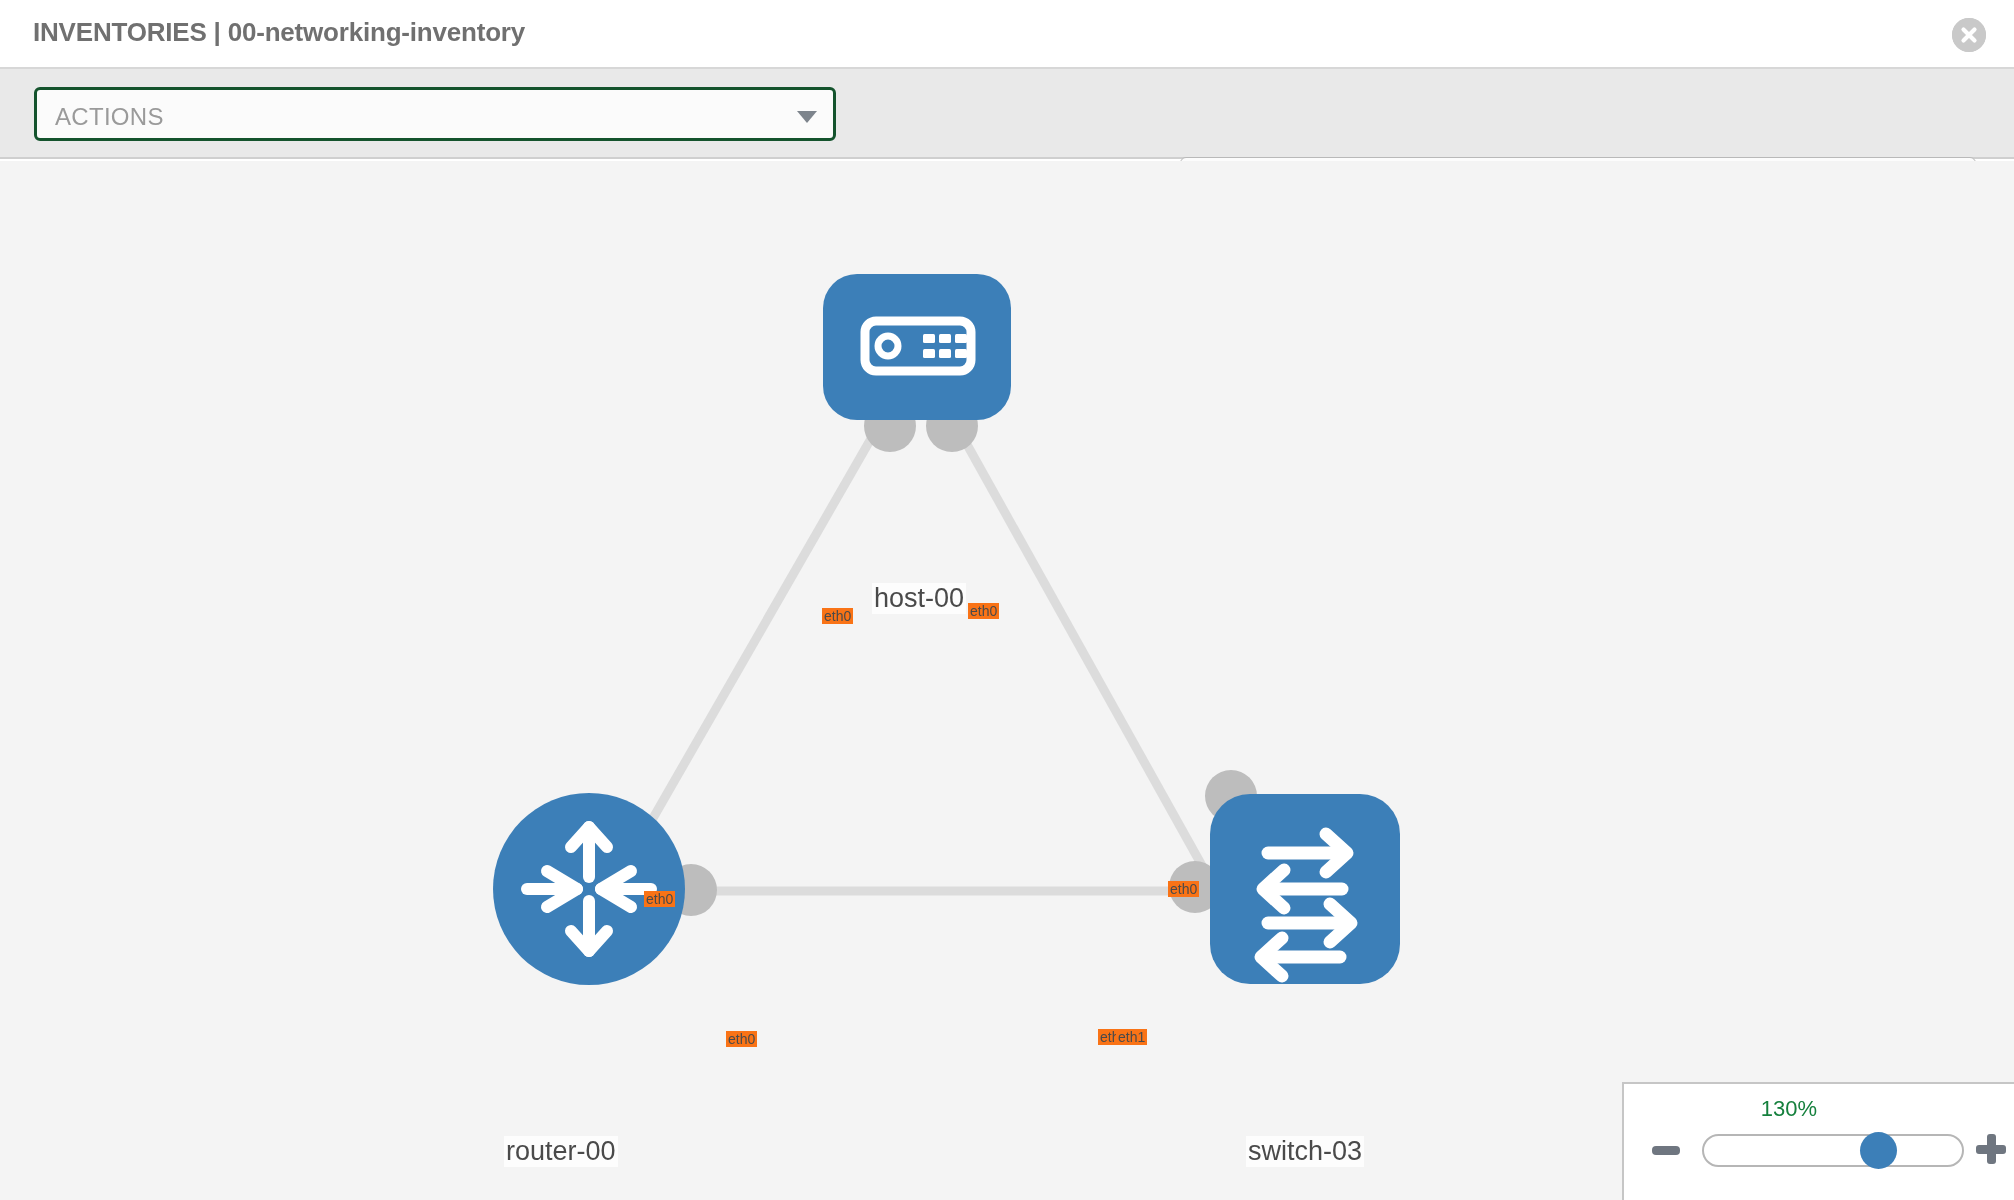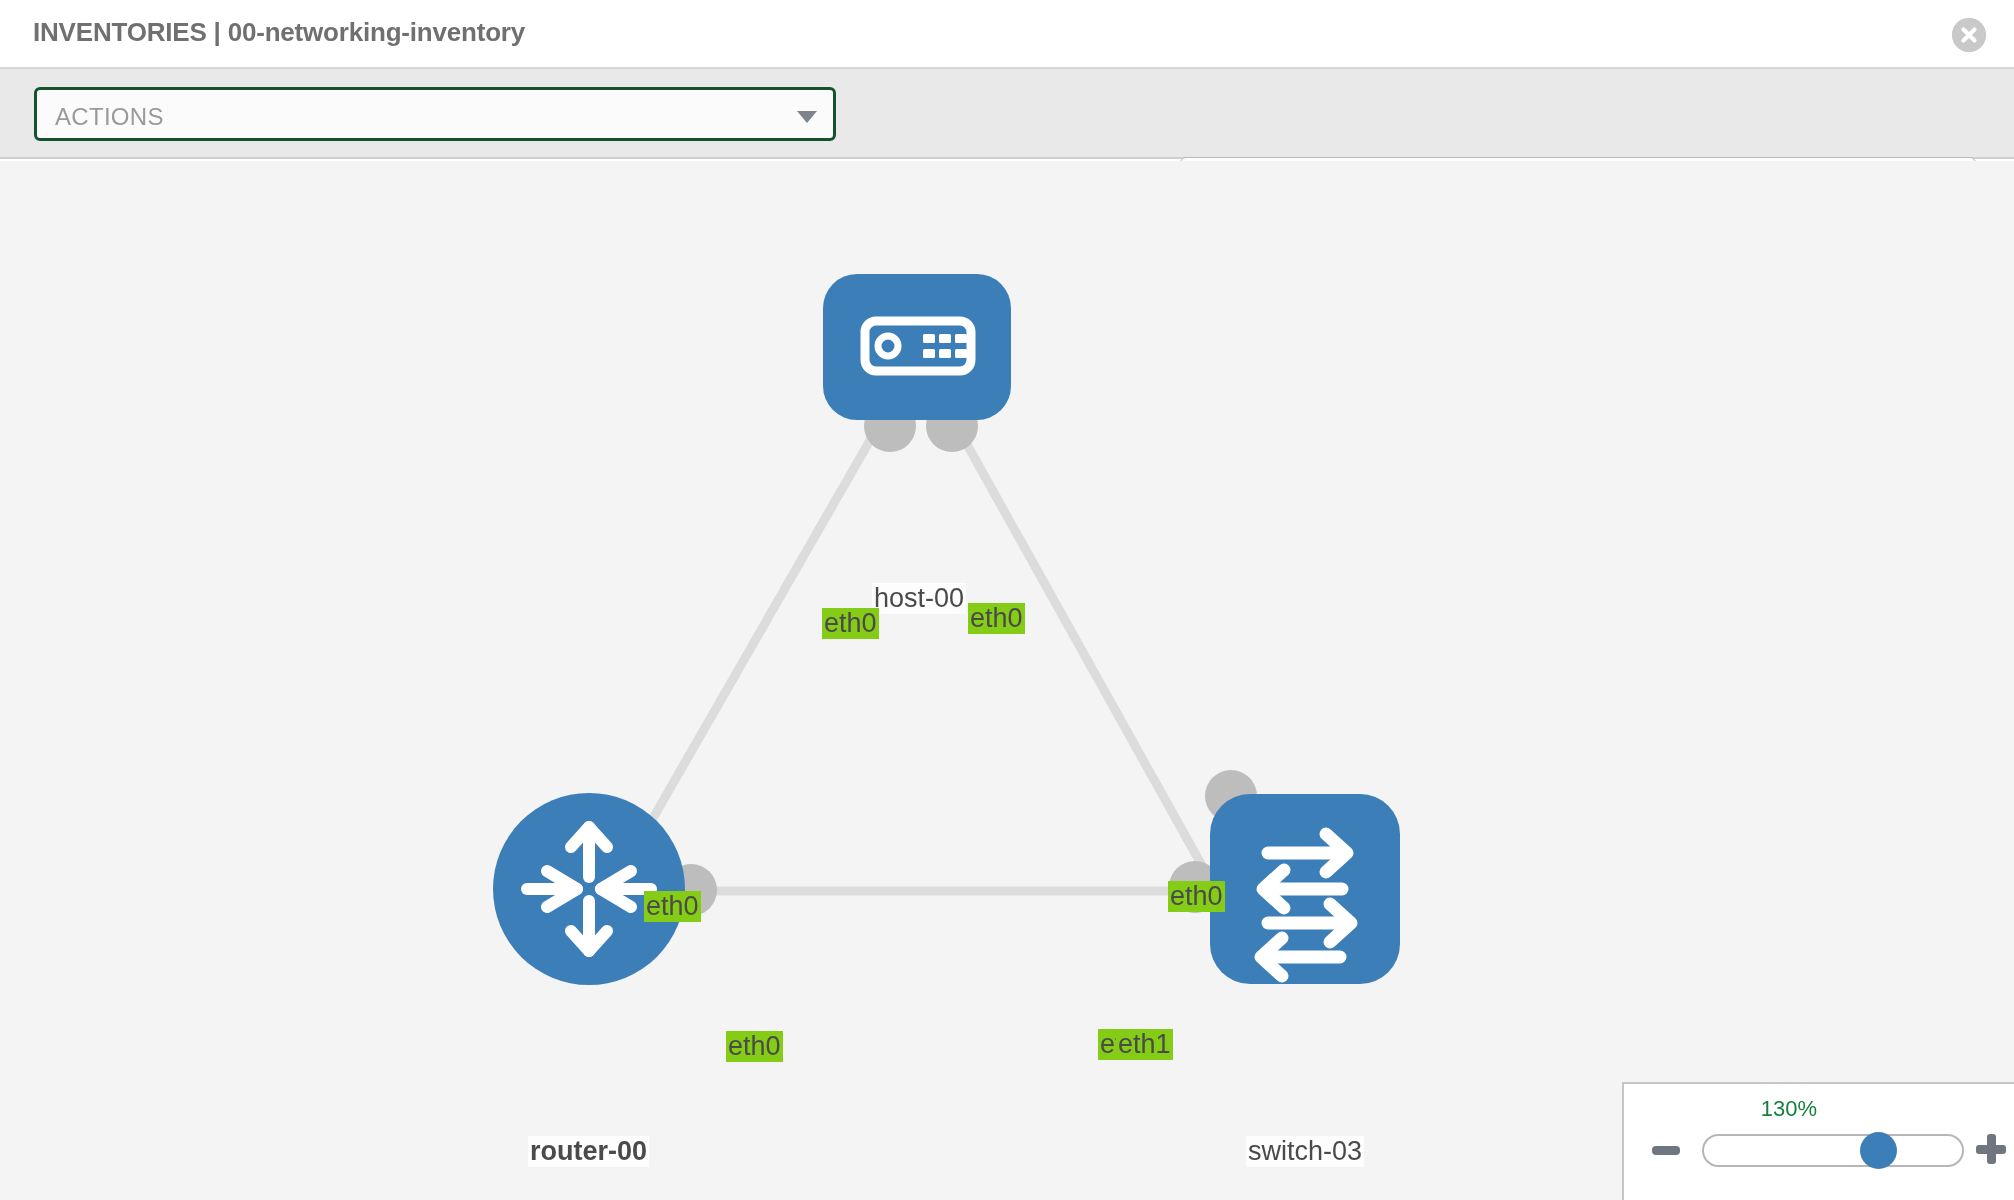--- a/index.html
+++ b/index.html
@@ -90,22 +90,22 @@
   
   .node-label {
     position: absolute;
     font-size: 27px; color: #4a4a4a;
     background: #fdfdfd;
     white-space: nowrap;
     padding: 0 2px;
   }
   .iface-label {
     position: absolute;
-    font-size: 27px; color: #4a4a4a;
-    background: #84cc16;
+    font-size: 14px; color: #4a4a4a;
+    background: #f97316;
     white-space: nowrap;
     padding: 0 2px;
   }
 
   
   .zoom-panel {
     position: absolute; left: 1622px; top: 1082px;
     width: 392px; height: 118px;
     background: #ffffff;
     border: 2px solid #c6c6c6;
@@ -247,21 +247,21 @@
             <path d="M1284 709 L1263 728 L1284 747"></path>
           <path d="M1268 762 L1349 762"></path>
             <path d="M1330 743 L1351 762 L1330 781"></path>
           <path d="M1340 796 L1263 796"></path>
             <path d="M1282 777 L1261 796 L1282 815"></path>
         </g>
       </g>
     </svg>
 
     <div class="node-label" style="left:872px; top:422px;">host-00</div>
-    <div class="node-label" style="left:528px; top:975px;font-weight:bold;">router-00</div>
+    <div class="node-label" style="left:504px; top:975px;">router-00</div>
     <div class="node-label" style="left:1246px; top:975px;">switch-03</div>
 
     <div class="iface-label" style="left:822px; top:447px;">eth0</div>
     <div class="iface-label" style="left:968px; top:442px;">eth0</div>
     <div class="iface-label" style="left:644px; top:730px;">eth0</div>
     <div class="iface-label" style="left:1168px; top:720px;">eth0</div>
     <div class="iface-label" style="left:1098px; top:868px;">eth0</div>
     <div class="iface-label" style="left:1116px; top:868px;text-align:center;">eth1</div>
     <div class="iface-label" style="left:726px; top:870px;">eth0</div>
 

